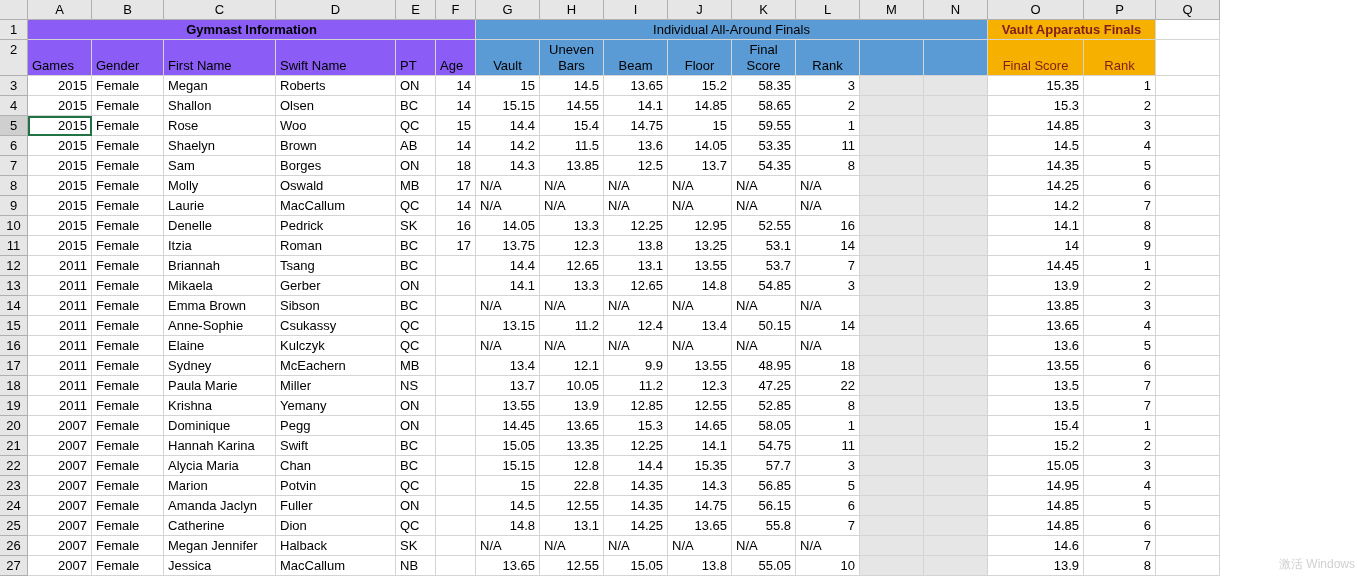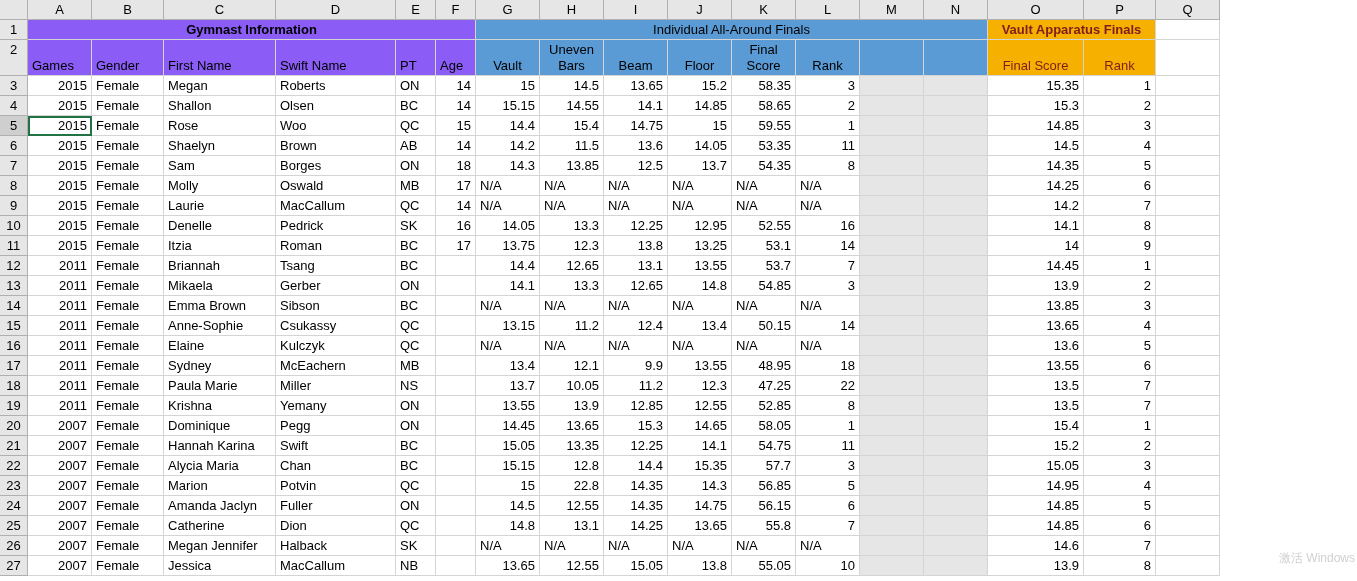--- a/index.html
+++ b/index.html
@@ -45,21 +45,21 @@
   .right { text-align: right; }
   .left  { text-align: left; }
   .na    { text-align: left; }
   .tall  { height: 36px; line-height: 16px; }
   .merge-title { grid-column: span 6; text-align:center; font-weight:bold; }
   .merge-blue  { grid-column: span 8; text-align:center; font-weight:normal; }
   .merge-orange{ grid-column: span 2; text-align:center; font-weight:bold; }
   .watermark {
     position: fixed;
     right: 2px;
-    bottom: 14px;
+    bottom: 8px;
     color: #d0d0d0;
     font-size: 12px;
     pointer-events: none;
   }
   .selcell {
     outline: 2px solid #217346;
     outline-offset: -2px;
   }
   .twoLine { display:flex; flex-direction:column; justify-content:flex-end; height:32px; }
 </style>

